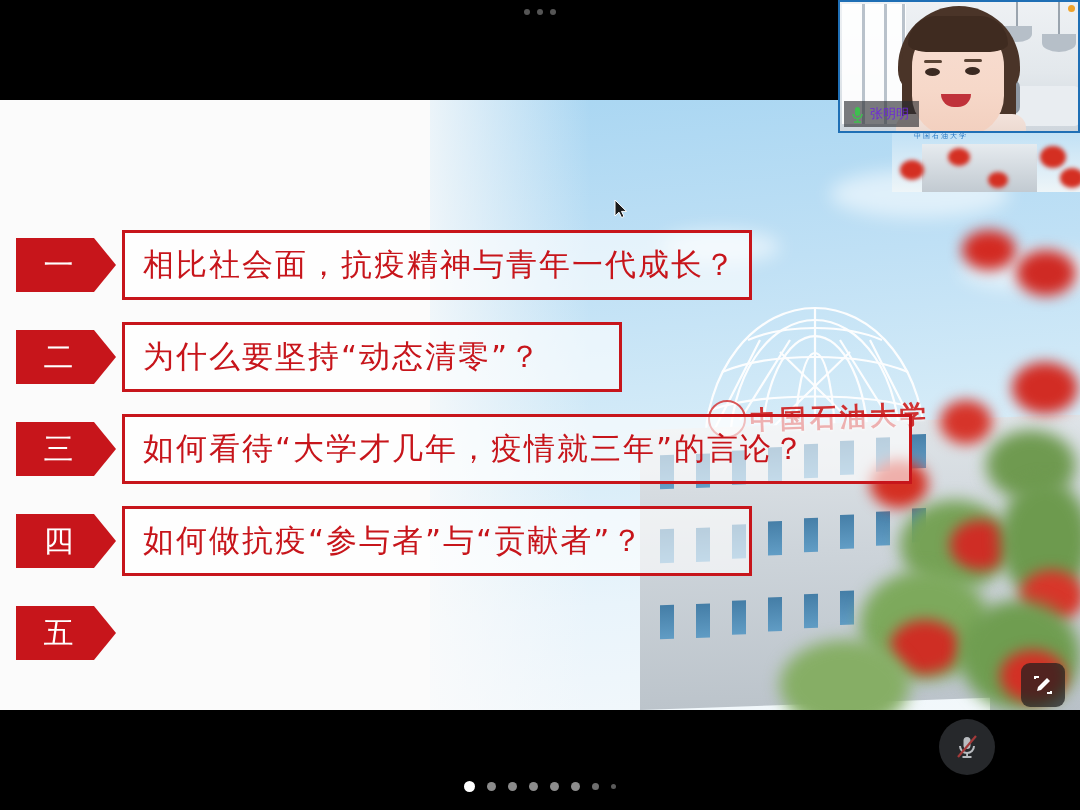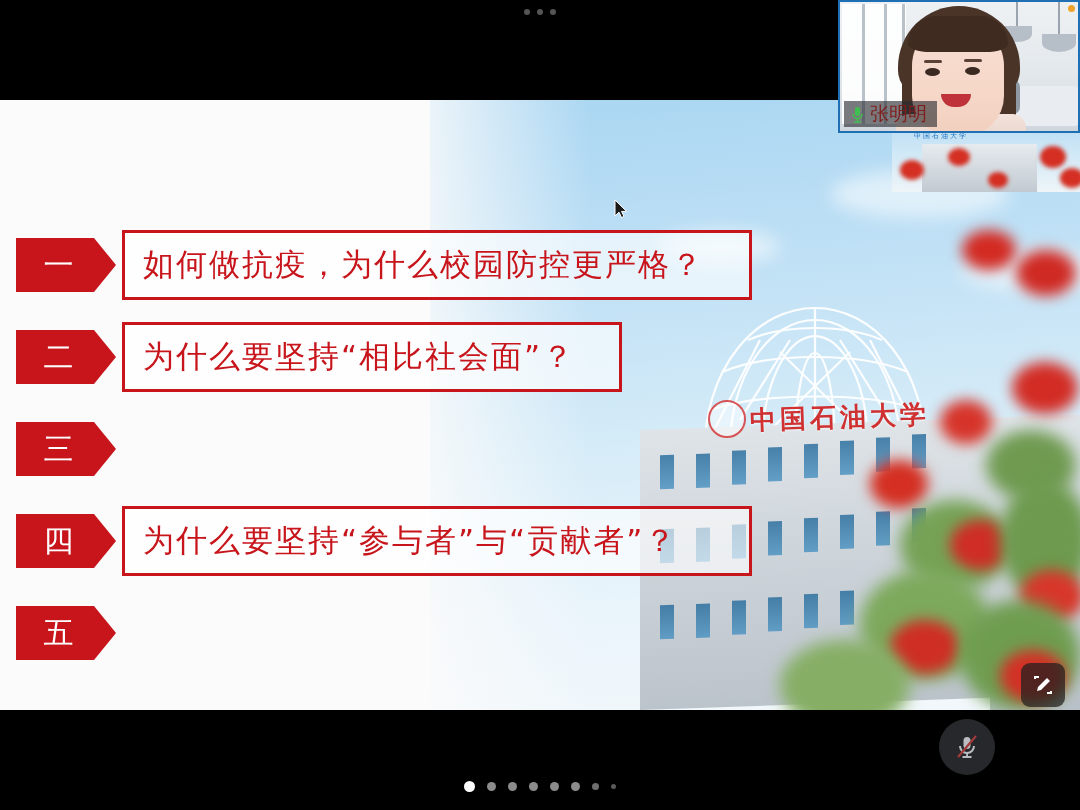--- a/index.html
+++ b/index.html
@@ -99,21 +99,21 @@
   .bang{position:absolute;left:68px;top:14px;width:100px;height:36px;border-radius:50px 50px 40% 40%;background:#3f2b20;}
   .eye{position:absolute;width:15px;height:8px;border-radius:50%;background:#3b2a22;}
   .brow{position:absolute;width:18px;height:3px;border-radius:2px;background:#5a4334;}
   .mouth{position:absolute;left:101px;top:92px;width:30px;height:13px;border-radius:0 0 16px 16px;background:#c0323a;}
   .body{position:absolute;left:56px;top:112px;width:130px;height:30px;
         background:linear-gradient(180deg,#f3e3dc,#e8d3c9);border-radius:14px 14px 0 0;}
   .vest{position:absolute;left:96px;top:116px;width:42px;height:26px;background:#c73a33;border-radius:6px;}
 
   .namebar{position:absolute;left:4px;bottom:4px;height:26px;
            background:rgba(40,42,46,.62);display:flex;align-items:center;gap:6px;padding:0 10px 0 7px;}
-  .namebar .nm{color:#7f1d1d;font-size:19px;font-family:Liberation Mono, monospace;}
+  .namebar .nm{color:#6d28d9;font-size:13px;font-family:Liberation Mono, monospace;}
   .orangedot{position:absolute;right:3px;top:3px;width:7px;height:7px;border-radius:50%;background:#f0a32a;}
   .micbtn{position:absolute;left:939px;top:719px;width:56px;height:56px;border-radius:50%;
           background:#26282b;display:flex;align-items:center;justify-content:center;}
 
   
   .pagedots{position:absolute;left:0;bottom:18px;width:1080px;display:flex;
             align-items:center;justify-content:center;gap:12px;}
   .pagedots i{display:block;border-radius:50%;}
 
   
@@ -216,45 +216,48 @@
     </div>
 
 
     <div class="rows">
 
       <div class="row">
         <div class="badge">
           <span>一</span>
         </div>
         <div class="label" style="width:630px;">
-          <span>如何做抗疫，为什么校园防控更严格？</span>
+          <span>相比社会面，抗疫精神与青年一代成长？</span>
         </div>
       </div>
 
       <div class="row">
         <div class="badge">
           <span>二</span>
         </div>
         <div class="label" style="width:500px;">
-          <span>为什么要坚持“相比社会面”？</span>
+          <span>为什么要坚持“动态清零”？</span>
         </div>
       </div>
 
       <div class="row">
         <div class="badge">
           <span>三</span>
         </div>
+        <div class="label" style="width:790px;">
+          <span>如何看待“大学才几年，疫情就三年”的言论？</span>
+        </div>
       </div>
 
       <div class="row">
         <div class="badge">
           <span>四</span>
         </div>
         <div class="label" style="width:630px;">
-          <span>为什么要坚持“参与者”与“贡献者”？</span>
+          <span>如何做抗疫“参与者”与“贡献者”？</span>
         </div>
       </div>
 
       <div class="row">
         <div class="badge">
           <span>五</span>
         </div>
       </div>
 
     </div>

